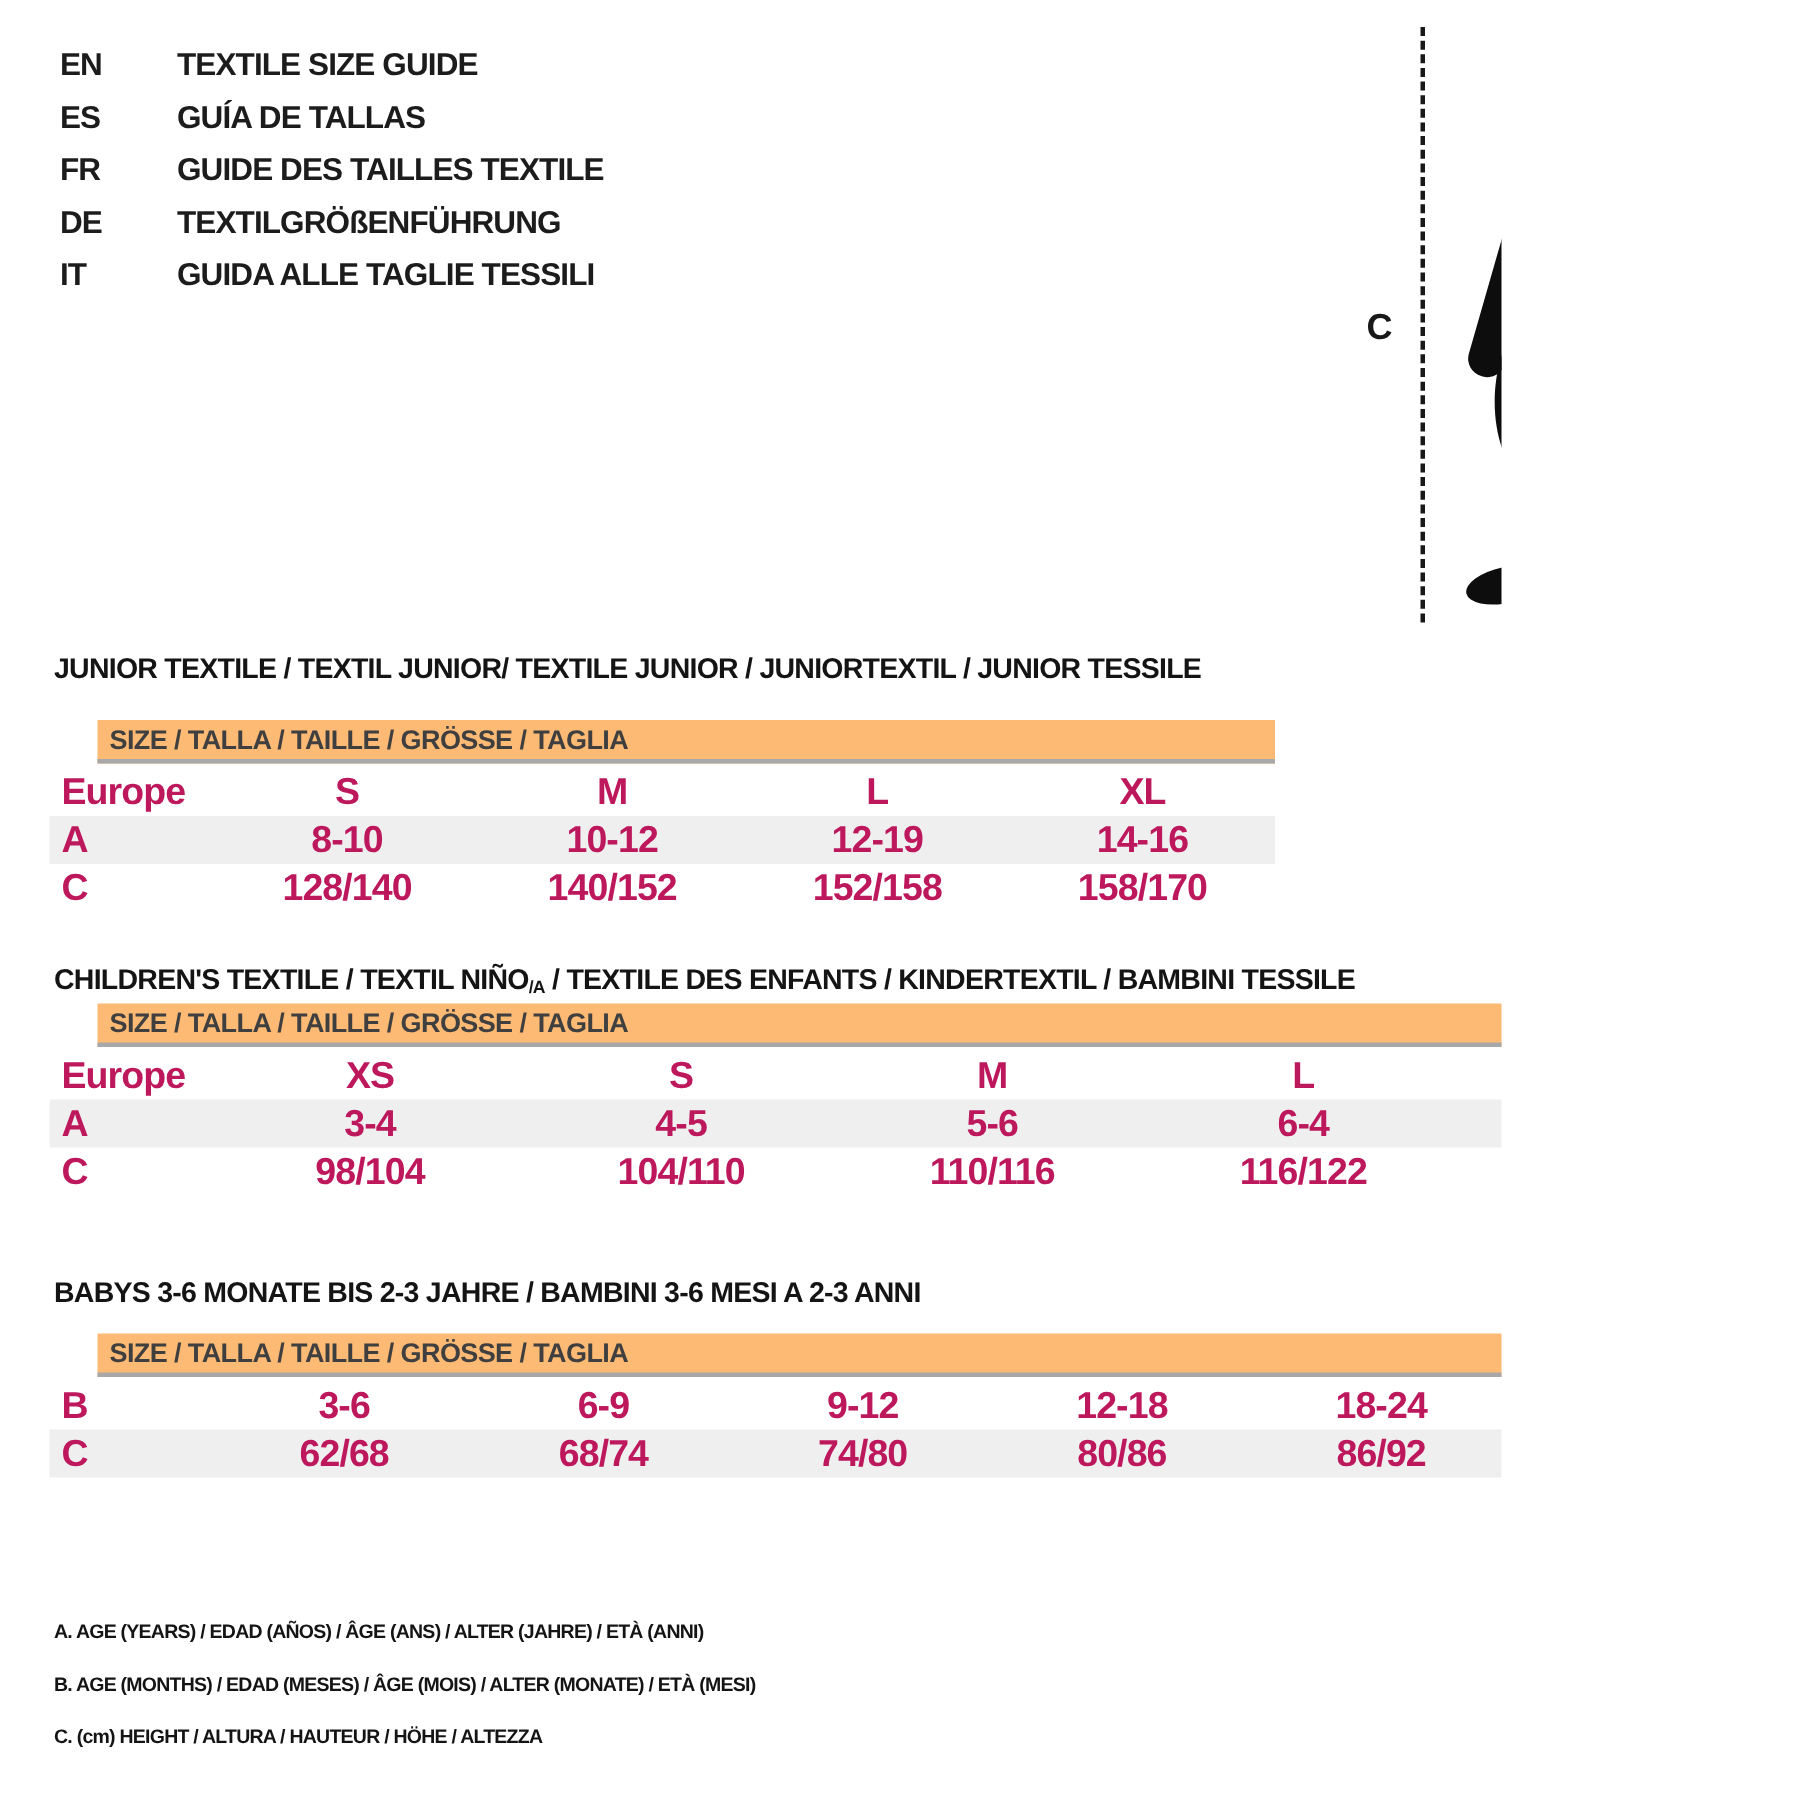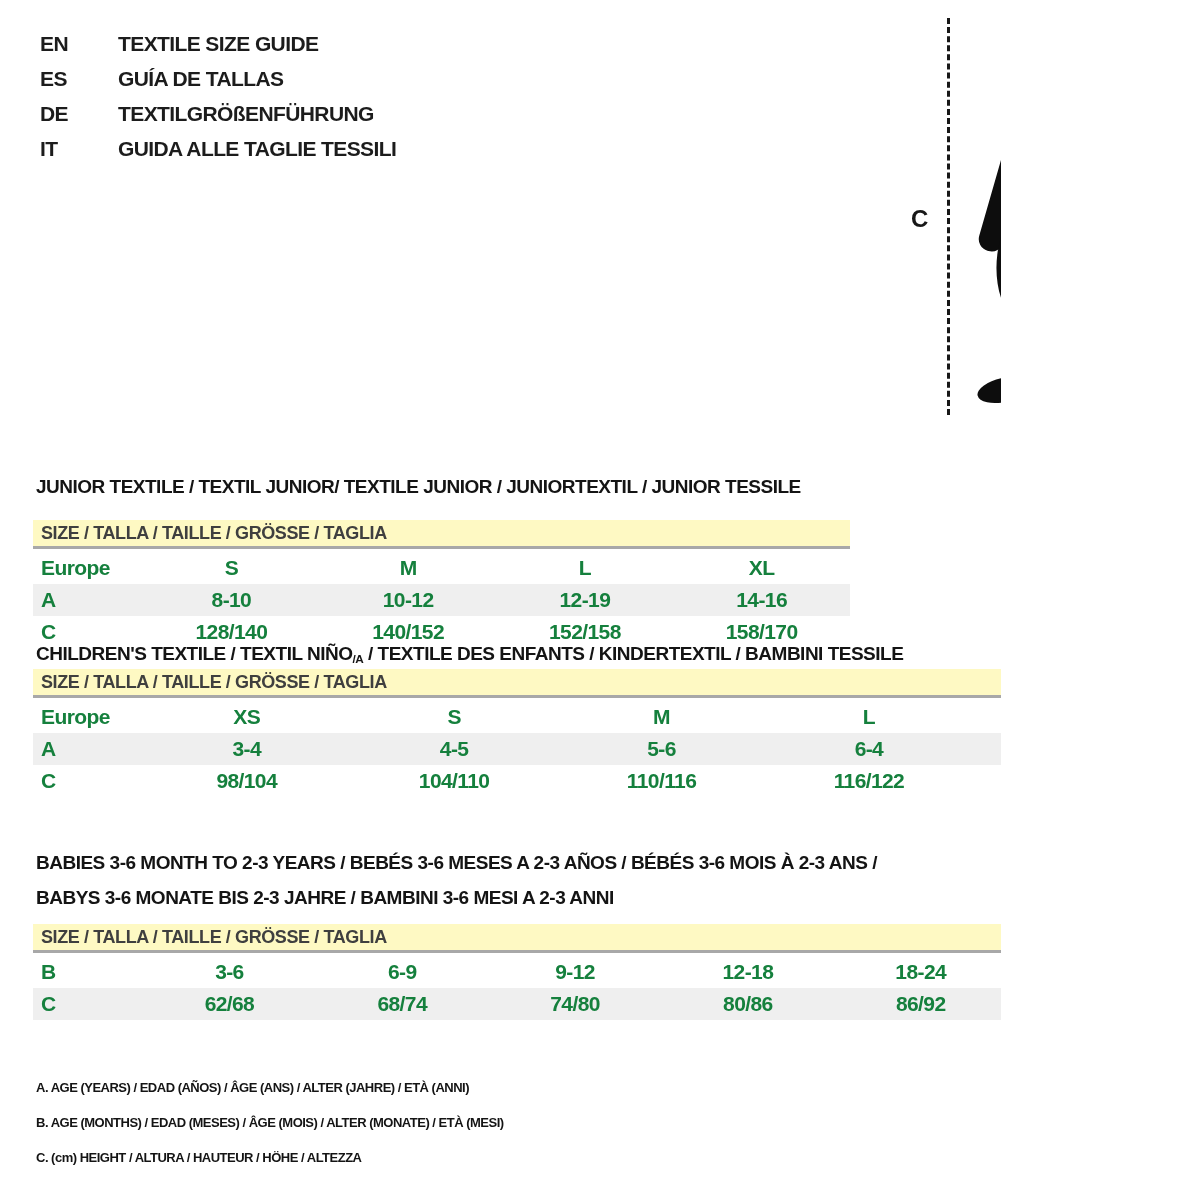--- a/index.html
+++ b/index.html
@@ -21,30 +21,30 @@
   
   .section{position:absolute;left:33px;}
   .sec-junior{top:436px;width:817px;}
   .sec-children{top:643px;width:1147px;}
   .sec-babies{top:845px;width:1147px;}
   .section-heading{
     font-weight:bold;font-size:19px;letter-spacing:-0.5px;color:#141414;
     padding-left:3px;white-space:nowrap;line-height:21px;
   }
   .heading-sub{font-size:0.62em;vertical-align:-0.28em;}
-  .sec-junior .section-heading{margin-bottom:23px;margin-top:40px;}
+  .sec-junior .section-heading{margin-bottom:23px;}
   .sec-children .section-heading{}
   .sec-babies .section-heading{line-height:35px;margin-bottom:9px;}
   .size-bar{
-    height:26px;line-height:26px;background:#fef9c3;border-bottom:3px solid #a8a8a8;
-    font-weight:bold;font-size:18px;letter-spacing:-0.4px;color:#3f3f3f;padding-left:8px;
+    height:26px;line-height:26px;background:#fdba74;border-bottom:3px solid #a8a8a8;
+    font-weight:bold;font-size:18px;letter-spacing:-0.4px;color:#3f3f3f;padding-left:8px;margin-left:32px;
   }
   .t-rows{margin-top:3px;}
   .t-row{display:flex;height:32px;align-items:center;
-    font-weight:bold;font-size:21px;letter-spacing:-0.6px;color:#15803d;}
+    font-weight:bold;font-size:25px;letter-spacing:-0.6px;color:#be185d;justify-content:flex-end;}
   .t-row.shaded{background:#efefef;}
   .t-label{width:110px;padding-left:8px;box-sizing:border-box;}
   .t-cell{flex:1;text-align:center;}
   
   .legend{position:absolute;left:36px;top:1070px;}
   .legend-line{height:35px;line-height:35px;font-weight:bold;font-size:13px;
     letter-spacing:-0.5px;color:#141414;white-space:nowrap;}
 </style>
 </head>
 <body>
@@ -52,20 +52,24 @@
 <div class="page">
 
   <div class="lang-list">
     <div class="lang-row">
       <span class="lang-code">EN</span>
       <span class="lang-title">TEXTILE SIZE GUIDE</span>
     </div>
     <div class="lang-row">
       <span class="lang-code">ES</span>
       <span class="lang-title">GUÍA DE TALLAS</span>
+    </div>
+    <div class="lang-row">
+      <span class="lang-code">FR</span>
+      <span class="lang-title">GUIDE DES TAILLES TEXTILE</span>
     </div>
     <div class="lang-row">
       <span class="lang-code">DE</span>
       <span class="lang-title">TEXTILGRÖßENFÜHRUNG</span>
     </div>
     <div class="lang-row">
       <span class="lang-code">IT</span>
       <span class="lang-title">GUIDA ALLE TAGLIE TESSILI</span>
     </div>
   </div>
@@ -141,21 +145,20 @@
         <span class="t-cell">104/110</span>
         <span class="t-cell">110/116</span>
         <span class="t-cell">116/122</span>
         <span class="t-cell">122/128</span>
       </div>
     </div>
   </div>
 
   <div class="section sec-babies">
     <div class="section-heading">
-      <div>BABIES 3-6 MONTH TO 2-3 YEARS / BEBÉS 3-6 MESES A 2-3 AÑOS / BÉBÉS 3-6 MOIS À 2-3 ANS /</div>
       <div>BABYS 3-6 MONATE BIS 2-3 JAHRE / BAMBINI 3-6 MESI A 2-3 ANNI</div>
     </div>
     <div class="size-bar">SIZE / TALLA / TAILLE / GRÖSSE / TAGLIA</div>
     <div class="t-rows">
       <div class="t-row">
         <span class="t-label">B</span>
         <span class="t-cell">3-6</span>
         <span class="t-cell">6-9</span>
         <span class="t-cell">9-12</span>
         <span class="t-cell">12-18</span>

